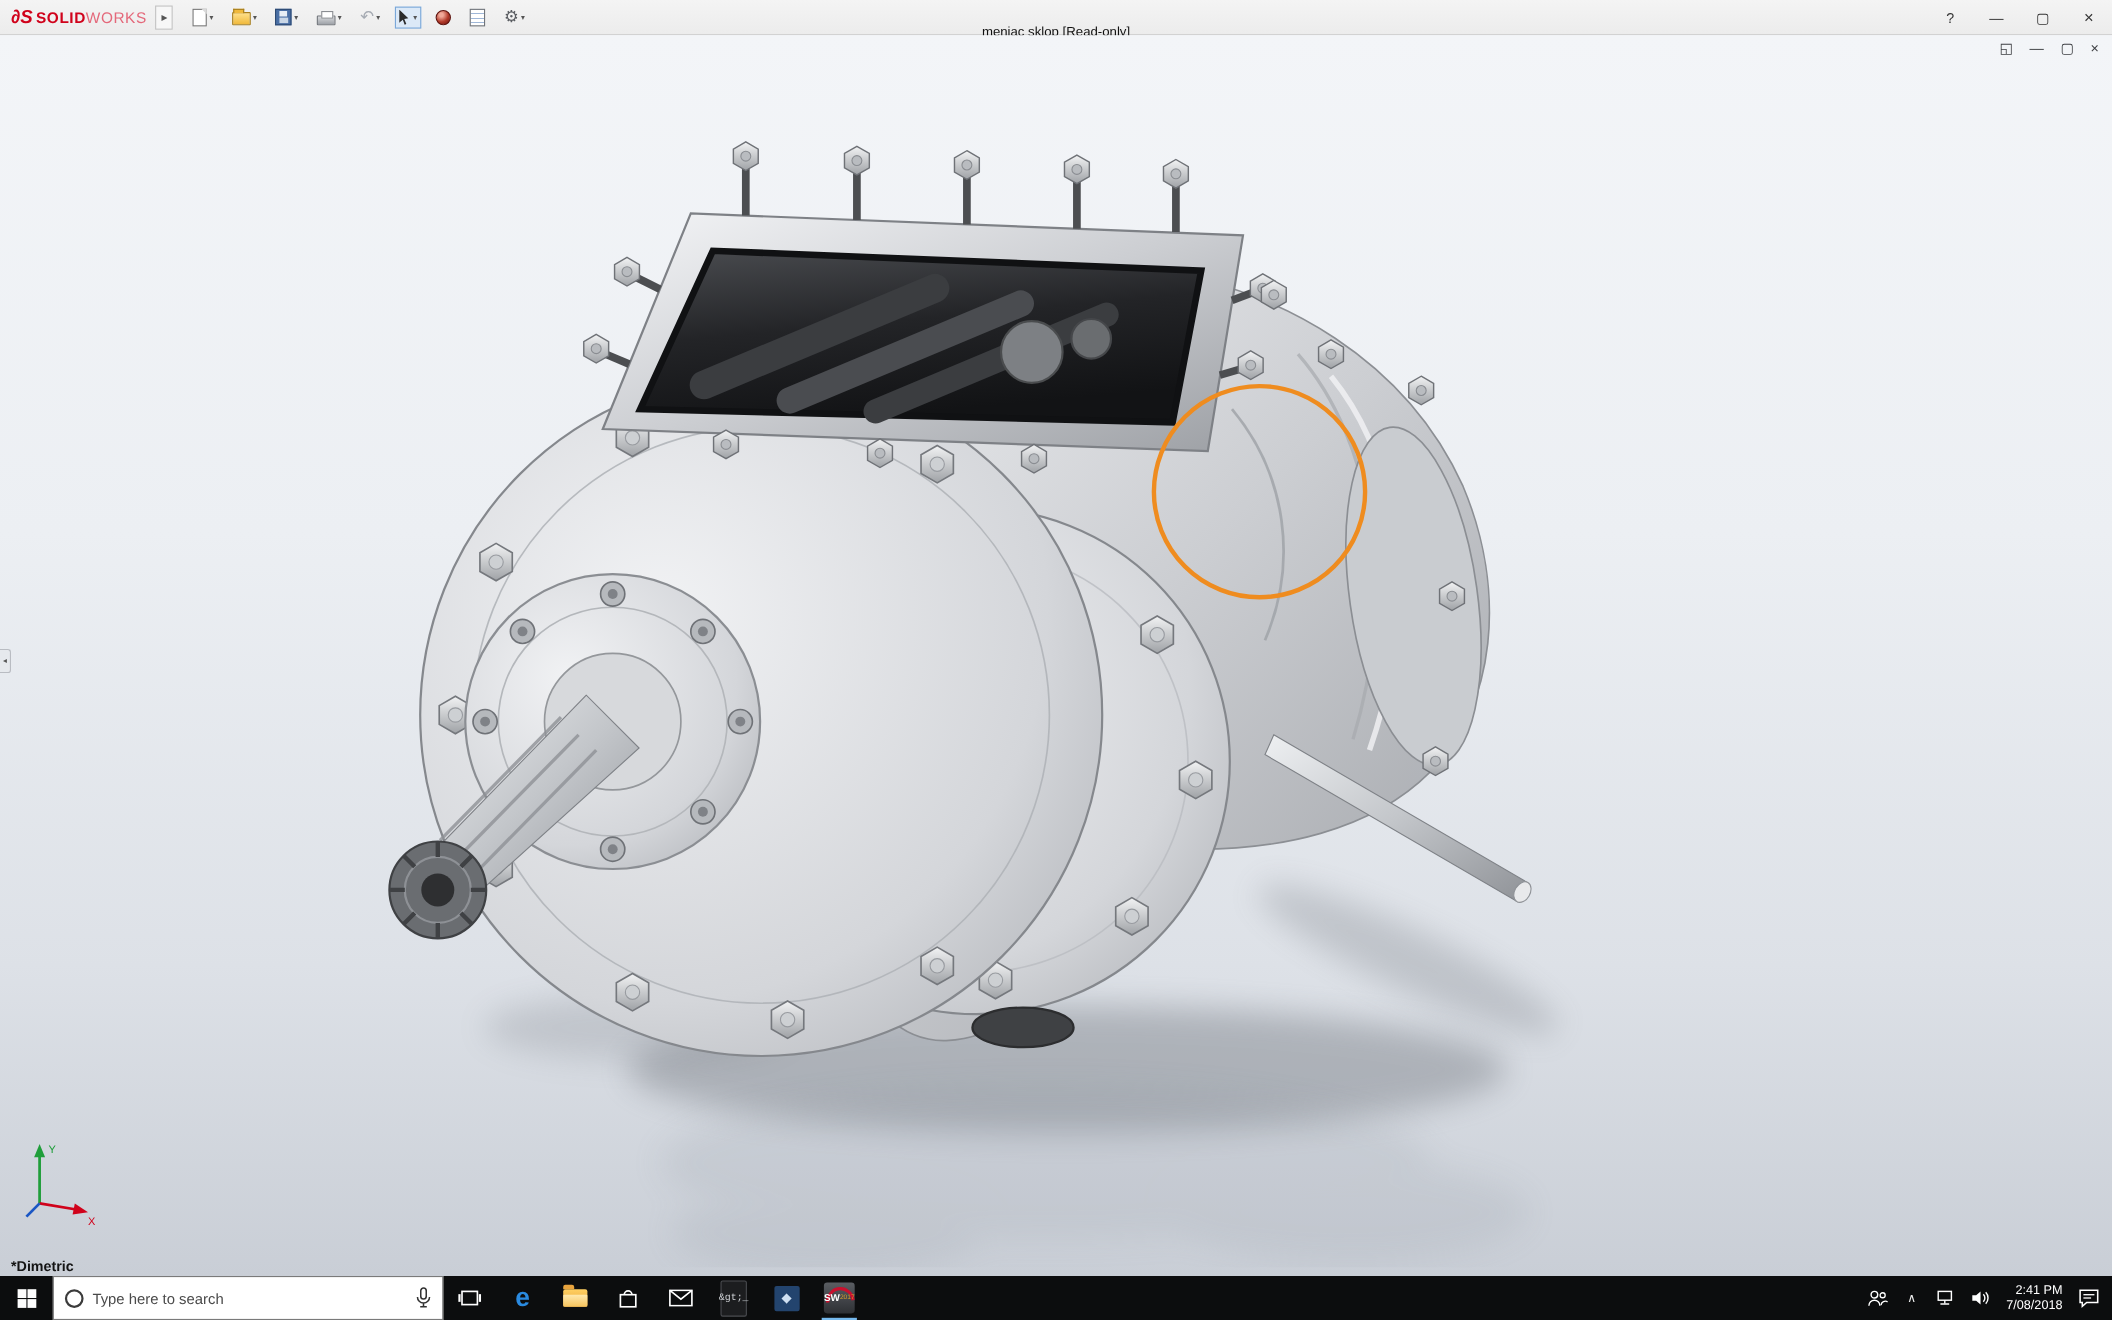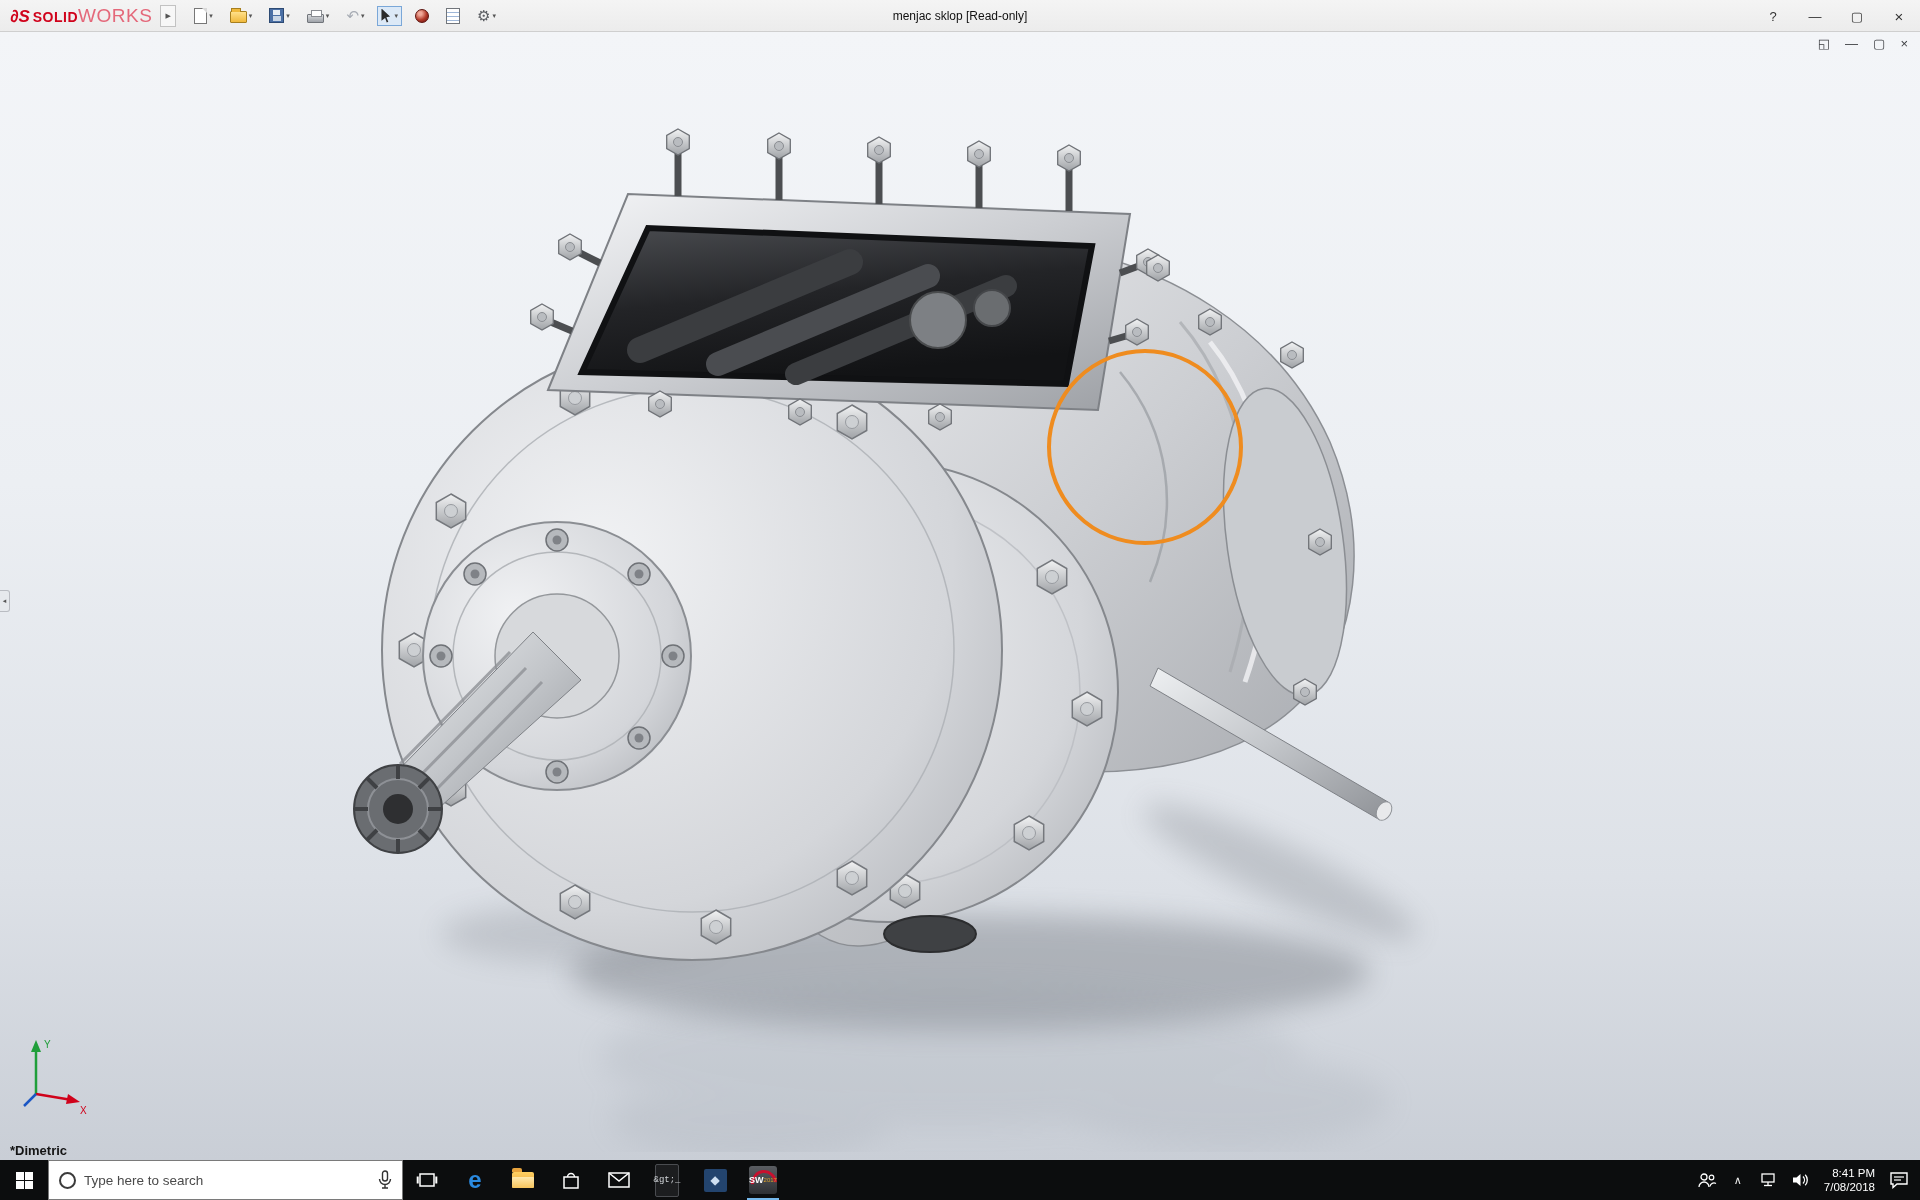--- a/index.html
+++ b/index.html
@@ -6,42 +6,42 @@
   html,body { width:1920px; height:1200px; overflow:hidden; font-family:"Liberation Sans", sans-serif; background:#eef0f4; }
   .app { position:relative; width:1920px; height:1200px; }
 
   
   .titlebar { position:absolute; top:0; left:0; width:1920px; height:32px;
     background:linear-gradient(#f4f4f4,#ececec); border-bottom:1px solid #cfcfcf;
     display:flex; align-items:center; }
   .brand { display:flex; align-items:baseline; margin-left:10px; white-space:nowrap; }
   .b-ds { color:#d0021b; font-style:italic; font-weight:bold; font-size:17px; margin-right:3px; }
   .b-solid { color:#d0021b; font-weight:bold; font-size:14px; letter-spacing:0.5px; }
-  .b-works { color:#e4687a; font-weight:normal; font-size:19px; letter-spacing:0.5px; }
+  .b-works { color:#e4687a; font-weight:normal; font-size:14px; letter-spacing:0.5px; }
   .flyout { width:16px; height:22px; margin-left:8px; display:flex; align-items:center; justify-content:center;
     border:1px solid #c2c2c2; background:#f7f7f7; font-size:7px; color:#555; cursor:default; }
   .tb-row { display:flex; align-items:center; gap:9px; margin-left:14px; }
   .tbtn { display:flex; align-items:center; gap:2px; padding:2px 3px; border:1px solid transparent; }
   .tbtn.pressed { border:1px solid #7aa7d8; background:#dce9f7; }
   .caret { font-size:7px; color:#555; }
   .i-page { width:13px; height:16px; background:#fff; border:1px solid #777; position:relative; }
   .i-page::after { content:""; position:absolute; top:-1px; right:-1px; border-style:solid; border-width:0 5px 5px 0; border-color:transparent #d9d9d9 transparent transparent; }
   .i-folder { width:17px; height:12px; background:linear-gradient(#ffe08a,#f0b93c); border:1px solid #a77f1e; border-radius:1px; position:relative; margin-top:3px; }
   .i-folder::before { content:""; position:absolute; top:-4px; left:0; width:8px; height:3px; background:#f0b93c; border:1px solid #a77f1e; border-bottom:none; }
   .i-save { width:15px; height:15px; background:#4a6fa5; border:1px solid #2d4a73; position:relative; }
   .i-save::before { content:""; position:absolute; top:1px; left:3px; width:7px; height:5px; background:#e8eef5; }
   .i-save::after { content:""; position:absolute; bottom:1px; left:3px; width:8px; height:5px; background:#c9d6e6; }
   .i-print { width:17px; height:9px; background:linear-gradient(#d8dadd,#9fa3a9); border:1px solid #71757b; border-radius:1px; position:relative; margin-top:5px; }
   .i-print::before { content:""; position:absolute; top:-5px; left:3px; width:9px; height:5px; background:#fff; border:1px solid #8a8d92; }
   .g-undo { font-size:15px; color:#a6abb3; line-height:14px; }
   .i-cursor { width:11px; height:14px; background:#2b2b2b; clip-path:polygon(0 0, 78% 58%, 45% 62%, 62% 95%, 48% 100%, 33% 68%, 0 88%); }
   .i-sphere { width:14px; height:14px; border-radius:50%; background:radial-gradient(circle at 35% 30%, #f0a898 15%, #b23a2a 55%, #6e1410 95%); border:1px solid #5d120d; }
   .i-sheet { width:14px; height:16px; background:repeating-linear-gradient(#fff 0 3px, #9fb7d8 3px 4px); border:1px solid #71757b; }
   .g-gear { font-size:15px; color:#5a5d62; line-height:15px; }
-  .doc-title { position:absolute; left:50%; top:0; transform:translateX(-50%); height:32px; display:flex; align-items:center; font-size:12px; color:#111; }
+  .doc-title { position:absolute; left:50%; top:13px; transform:translateX(-50%); height:32px; display:flex; align-items:center; font-size:12px; color:#111; }
   .winctl { position:absolute; right:0; top:0; height:32px; display:flex; }
   .wbtn { width:42px; height:32px; display:flex; align-items:center; justify-content:center; font-size:13px; color:#333; }
   .wbtn.close-b { font-size:15px; }
 
   
   .viewport { position:absolute; top:32px; left:0; width:1920px; height:1128px;
     background:linear-gradient(180deg, #f3f5f8 0%, #eceff3 40%, #dde1e7 75%, #c9ced6 100%); }
   .docctl { position:absolute; top:4px; right:12px; display:flex; gap:15px; color:#3c3e42; font-size:13px; }
   .docctl span { cursor:default; }
   .left-tab { position:absolute; left:0; top:558px; width:10px; height:22px; background:#e6e9ed;
@@ -447,21 +447,21 @@
           <line x1="4" y1="13.5" x2="12" y2="13.5" stroke="#fff" stroke-width="1.3"></line>
         </svg>
       </div>
       <div class="tray-btn">
         <svg width="18" height="16" viewBox="0 0 18 16">
           <polygon points="2,5.5 5.5,5.5 9.5,2 9.5,14 5.5,10.5 2,10.5" fill="#fff"></polygon>
           <path d="M 12,4.5 a 5,5 0 0 1 0,7 M 14.2,2.8 a 7.5,7.5 0 0 1 0,10.4" fill="none" stroke="#fff" stroke-width="1.3"></path>
         </svg>
       </div>
       <div class="clock">
-        <div>8:41 PM</div>
+        <div>2:41 PM</div>
         <div>7/08/2018</div>
       </div>
       <div class="tray-btn">
         <svg width="20" height="18" viewBox="0 0 20 18">
           <path d="M 2,2 H 18 V 13 H 8 L 4,16.5 V 13 H 2 Z" fill="none" stroke="#fff" stroke-width="1.4"></path>
           <line x1="5" y1="6" x2="15" y2="6" stroke="#fff" stroke-width="1.2"></line>
           <line x1="5" y1="9" x2="12" y2="9" stroke="#fff" stroke-width="1.2"></line>
         </svg>
       </div>
     </div>

